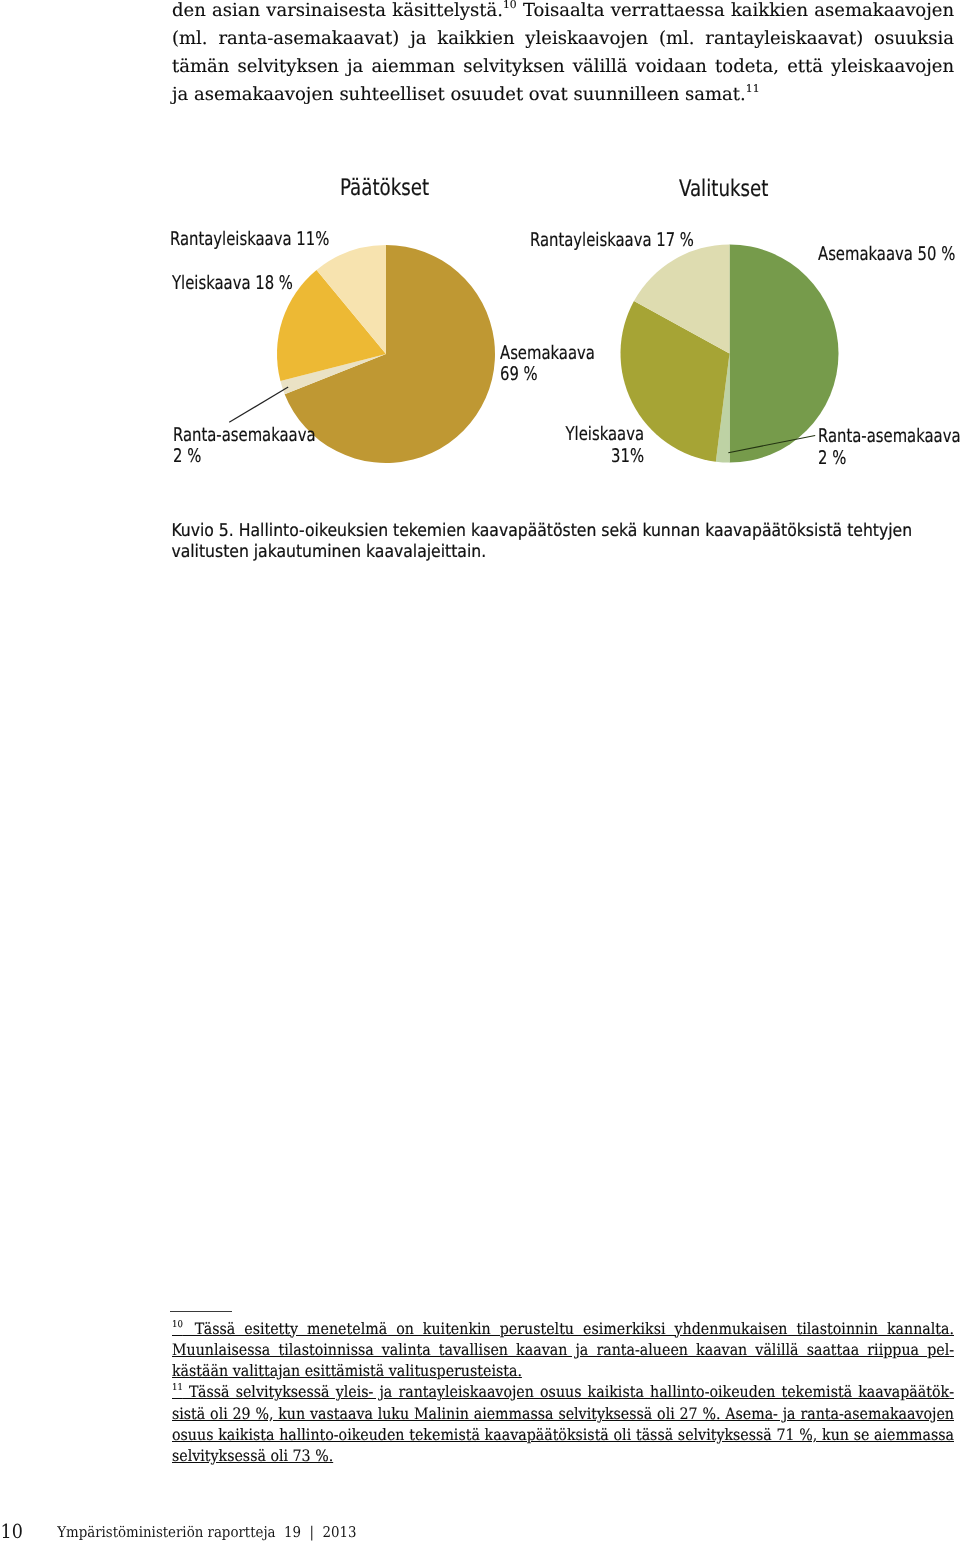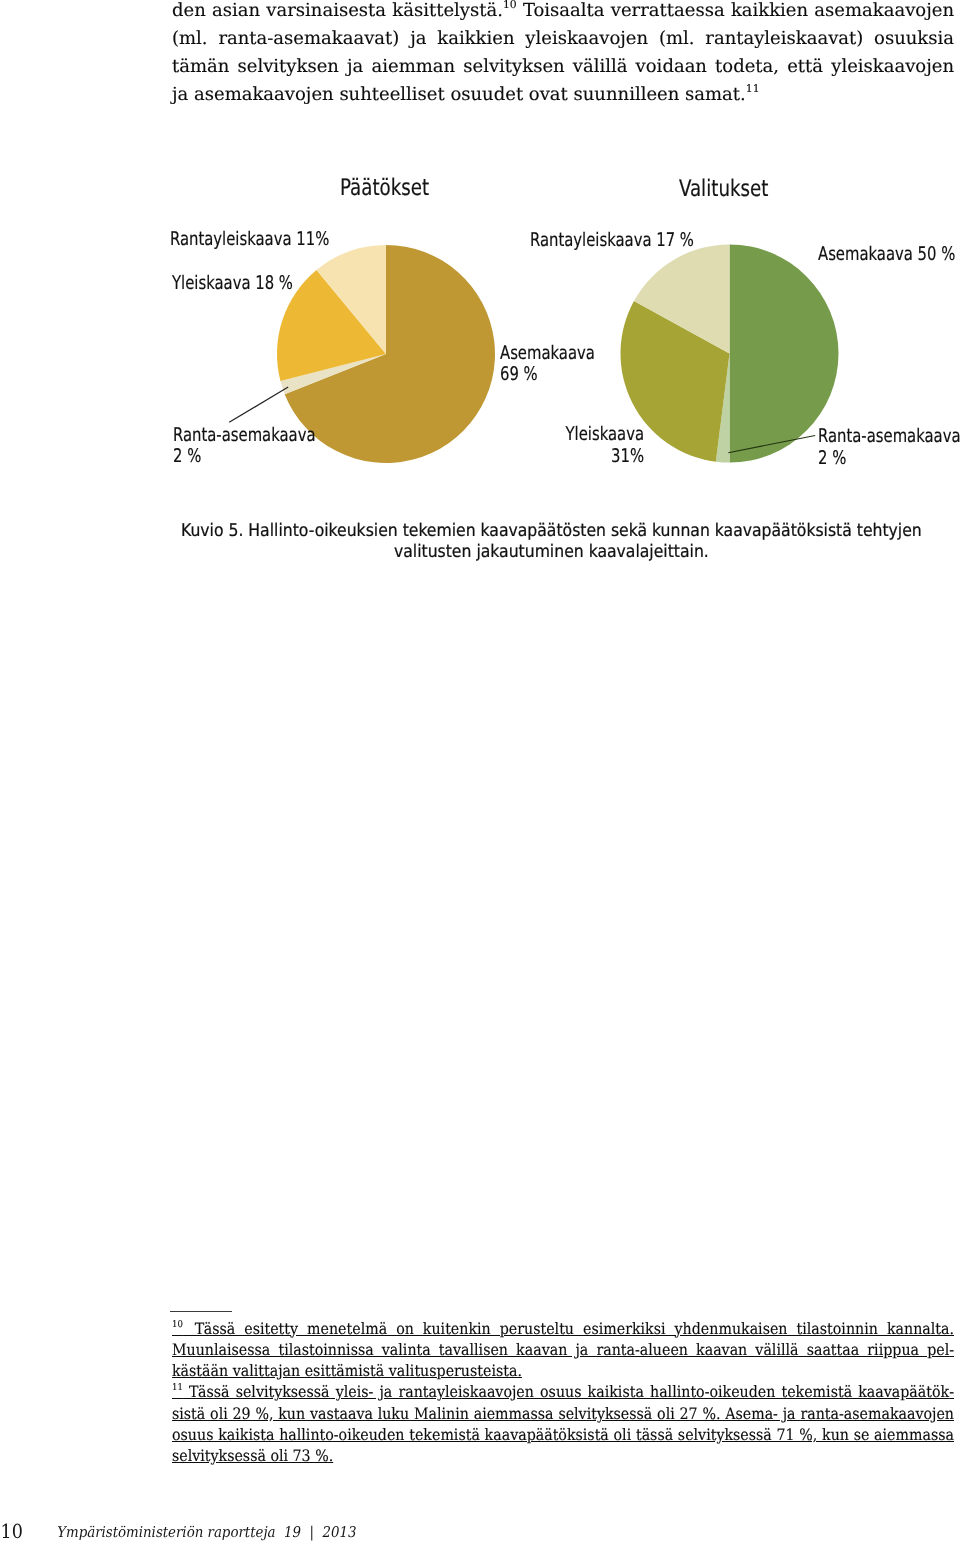--- a/index.html
+++ b/index.html
@@ -17,29 +17,29 @@
                font-size:22.8px;color:#141414;white-space:nowrap;
                -webkit-text-stroke:0.17px #141414;
                transform:scaleX(0.89);transform-origin:0 0;}
   .lbl{position:absolute;font-family:"DejaVu Sans",sans-serif;font-stretch:condensed;font-size:18.8px;
        color:#111111;white-space:nowrap;line-height:21.7px;
        -webkit-text-stroke:0.17px #111111;
        transform:scaleX(0.878);transform-origin:0 0;}
   .lbl.r{text-align:right;transform-origin:100% 0;}
   #caption{position:absolute;left:171.4px;top:521.1px;width:760px;
            font-family:"DejaVu Sans",sans-serif;font-stretch:condensed;font-size:17.4px;
-           line-height:21.3px;font-weight:400;color:#111111;text-align:center;
+           line-height:21.3px;font-weight:400;color:#111111;
            -webkit-text-stroke:0.22px #111111;}
   #footnotes{position:absolute;left:172px;top:1317.6px;width:782px;font-size:15.8px;line-height:21.3px;
              text-align:justify;font-stretch:condensed;color:#0d0d0d;
              -webkit-text-stroke:0.12px #0d0d0d;}
   #footnotes p{margin:0;text-decoration:underline;}
   #fnrule{position:absolute;left:170px;top:1311px;width:62px;height:1px;background:#3a3a3a;}
   .pgnum{position:absolute;left:0.5px;top:1520.3px;font-size:19.5px;font-stretch:condensed;}
-  .foottext{position:absolute;left:57.2px;top:1522.6px;font-style:italic;font-size:14.85px;font-stretch:condensed;white-space:pre;}
+  .foottext{position:absolute;left:57.2px;top:1522.6px;font-size:14.85px;font-stretch:condensed;white-space:pre;}
 </style>
 </head>
 <body>
 
 <div id="body-text">den asian varsinaisesta käsittelystä.<sup>10</sup> Toisaalta verrattaessa kaikkien asemakaavojen (ml. ranta-asemakaavat) ja kaikkien yleiskaavojen (ml. rantayleiskaavat) osuuksia tämän selvityksen ja aiemman selvityksen välillä voidaan todeta, että yleiskaavojen ja asemakaavojen suhteelliset osuudet ovat suunnilleen samat.<sup>11</sup></div>
 
 <svg id="charts" width="960" height="1544" viewBox="0 0 960 1544">
   <g id="pie-left">
       <path fill="#bf9833" d="M 386.00 354.00 L 386.00 245.00 A 109 109 0 1 1 284.65 394.13 Z"></path>
       <path fill="#eae2c5" d="M 386.00 354.00 L 284.65 394.13 A 109 109 0 0 1 280.42 381.11 Z"></path>

